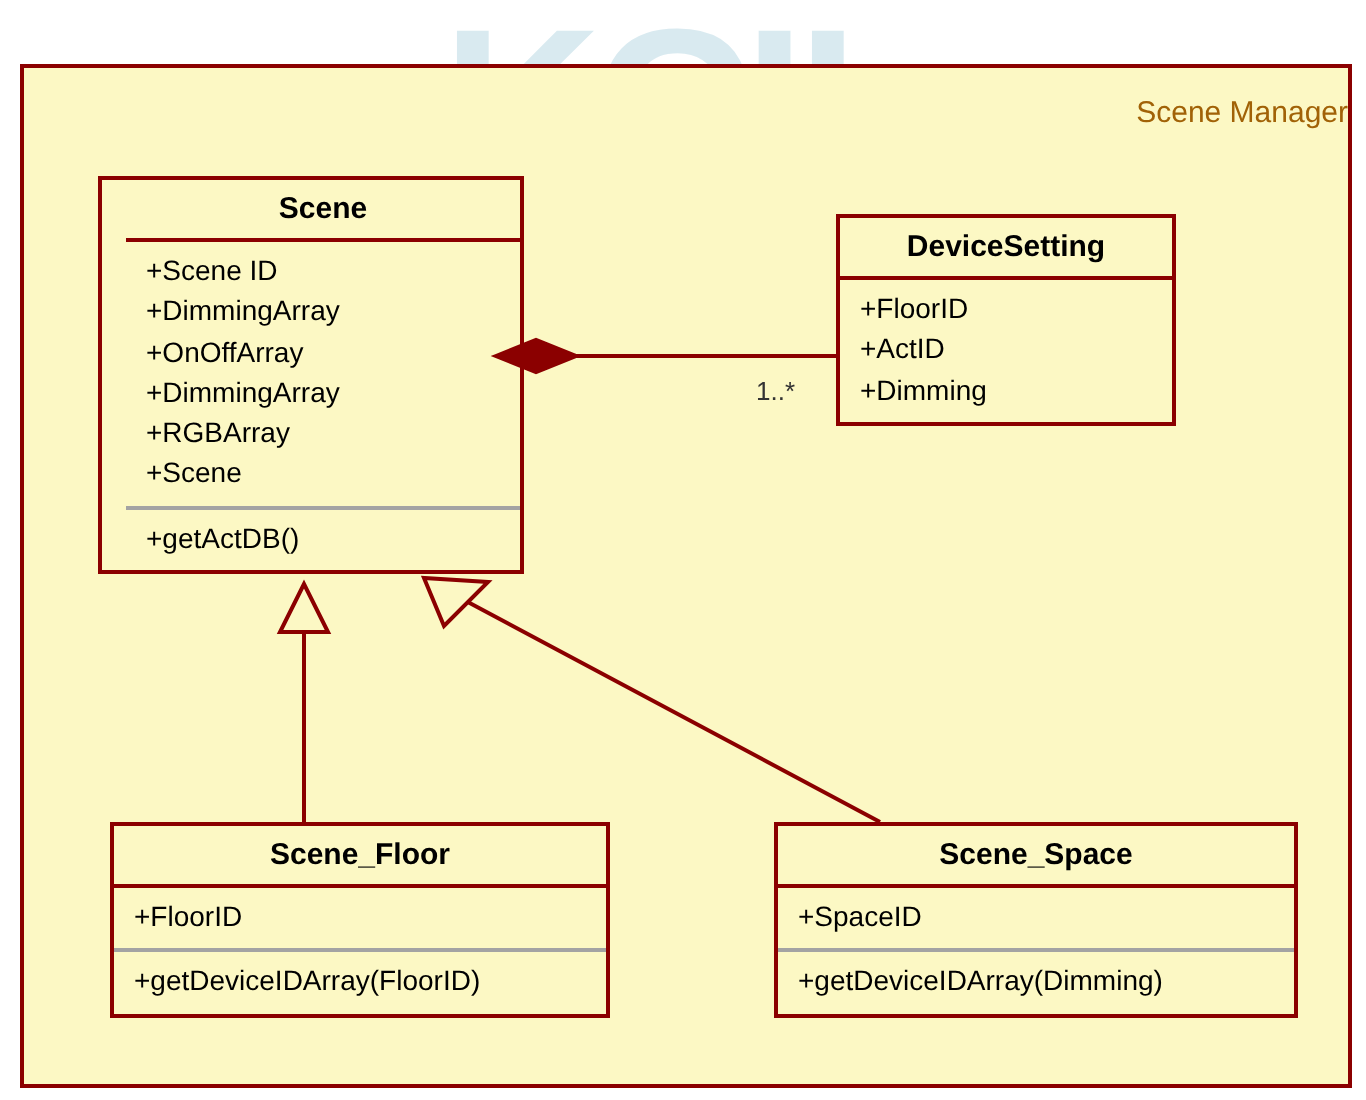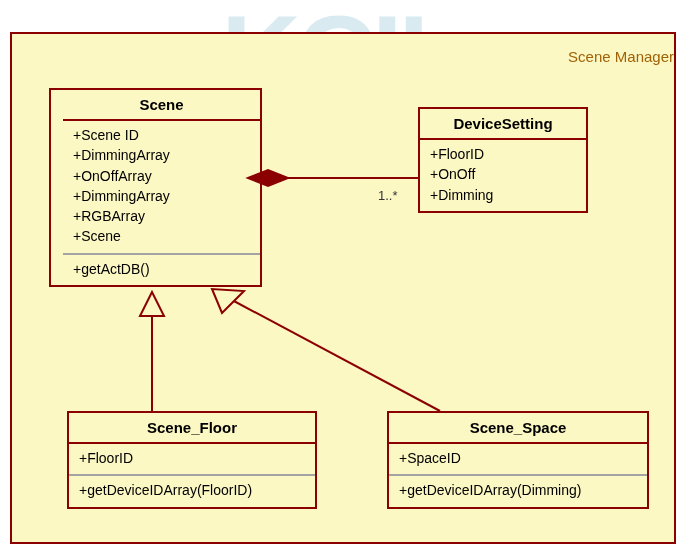--- a/index.html
+++ b/index.html
@@ -98,26 +98,26 @@
     </div>
     <div class="class-section">
       <div class="row">+getActDB()</div>
     </div>
   </div>
 
   <div class="class-box" style="left:418px; top:107px; width:166px;">
     <div class="class-name">DeviceSetting</div>
     <div class="class-section">
       <div class="row">+FloorID</div>
-      <div class="row">+OnOff</div>
+      <div class="row">+ActID</div>
       <div class="row">+Dimming</div>
     </div>
   </div>
 
-  <div class="class-box" style="left:55px; top:411px; width:246px;margin-left:12px;">
+  <div class="class-box" style="left:55px; top:411px; width:246px;">
     <div class="class-name">Scene_Floor</div>
     <div class="class-section">
       <div class="row">+FloorID</div>
     </div>
     <div class="class-section">
       <div class="row">+getDeviceIDArray(FloorID)</div>
     </div>
   </div>
 
   <div class="class-box" style="left:387px; top:411px; width:258px;">

